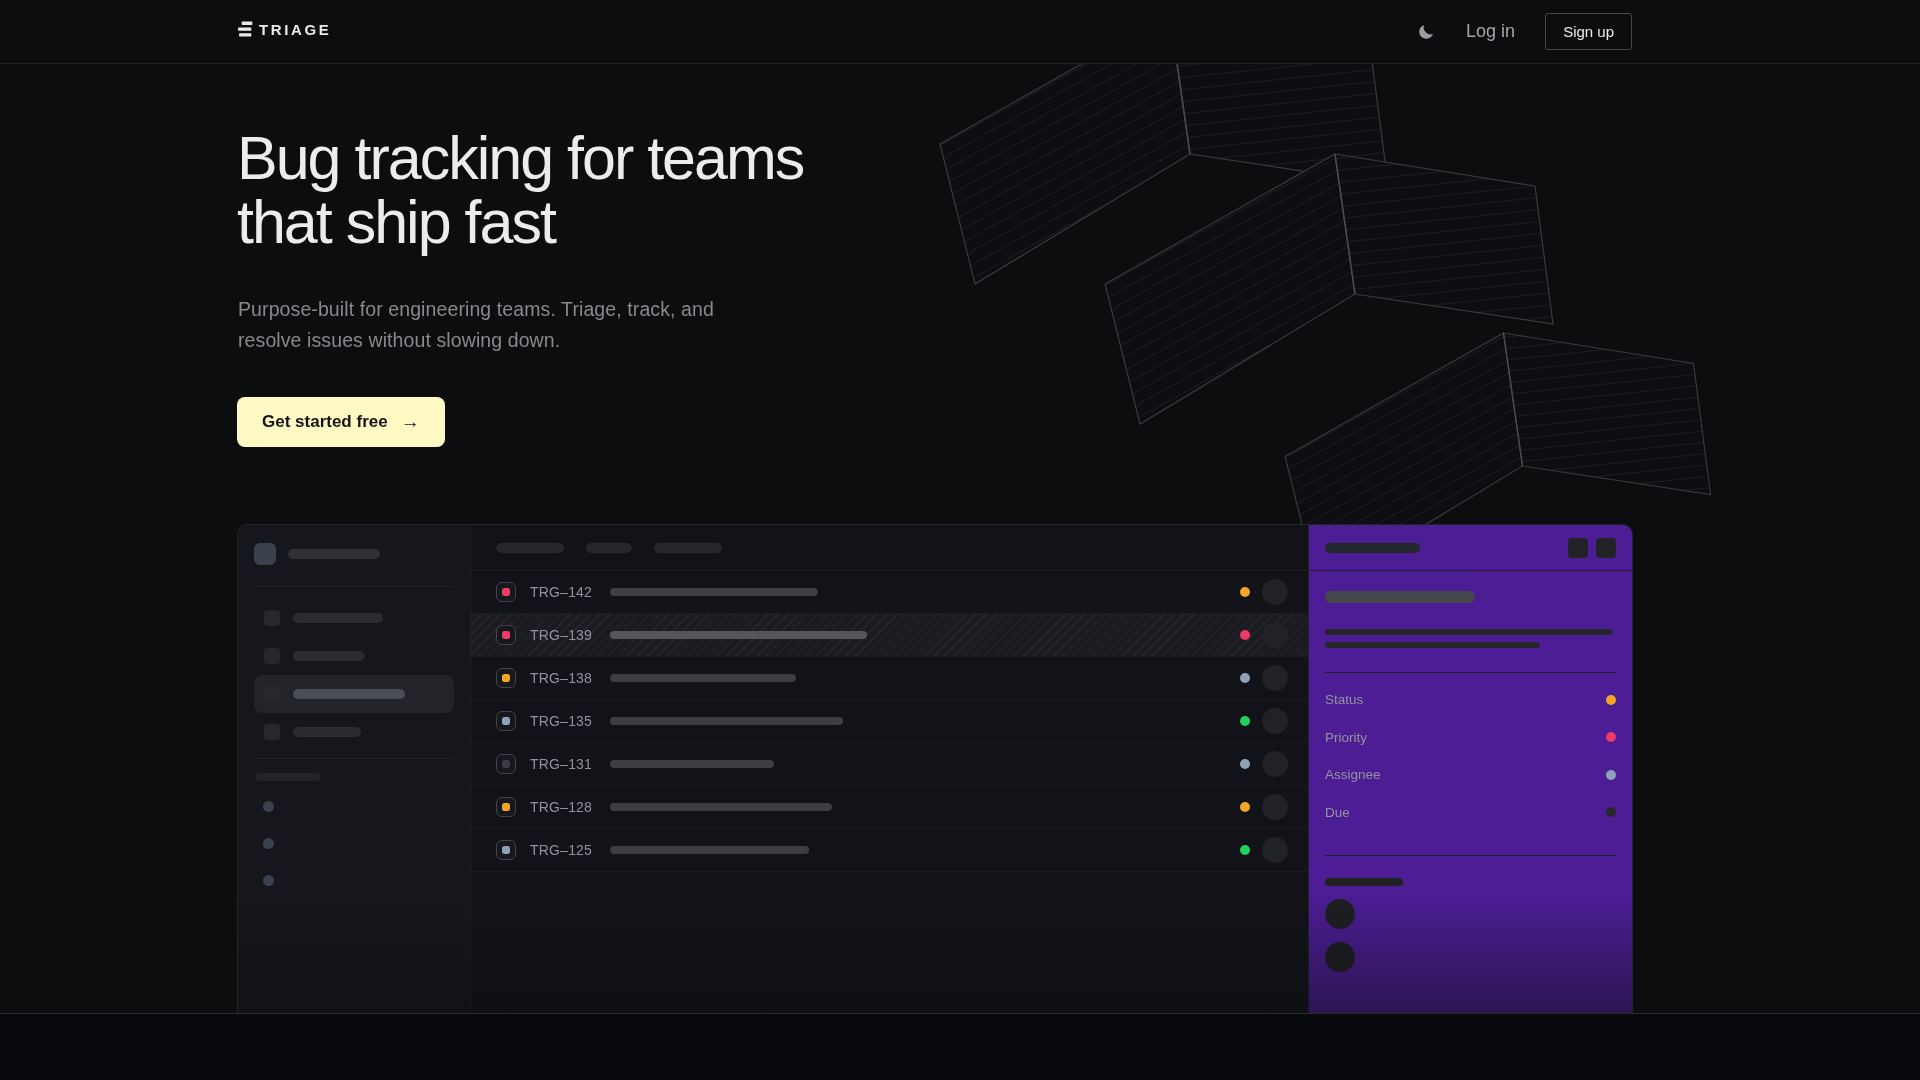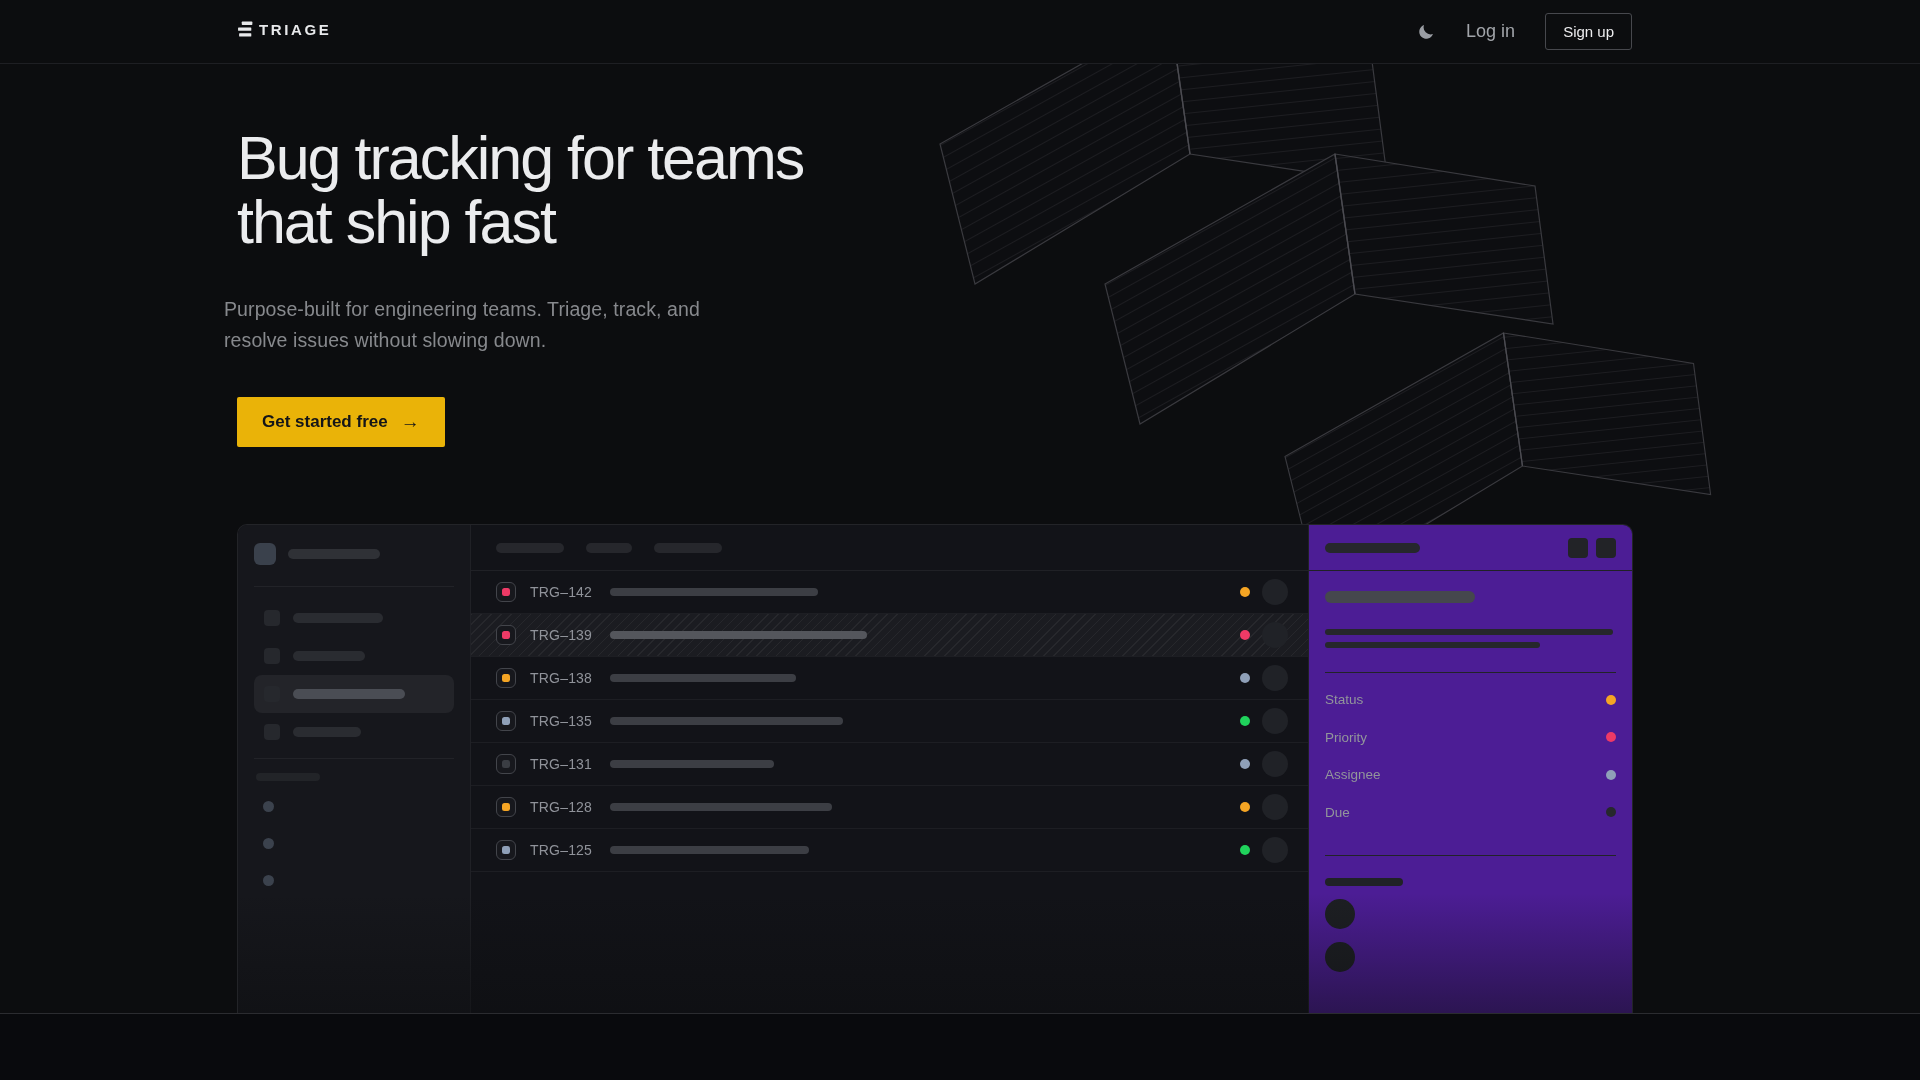--- a/index.html
+++ b/index.html
@@ -28,27 +28,27 @@
     font-family:"Liberation Sans", sans-serif;
   }
   
   .hero { position:absolute; top:64px; left:0; right:0; height:460px; overflow:hidden; }
   .slabs { position:absolute; left:900px; top:0; width:1020px; height:560px; }
   .hero-title {
     position:absolute; left:237px; top:62px;
     font-size:61px; line-height:64px; font-weight:500; letter-spacing:-2px; color:#ebecee;
   }
   .hero-sub {
-    position:absolute; left:224px; top:230px;
+    position:absolute; left:238px; top:230px;
     font-size:19.5px; line-height:30.5px; color:#87898d; letter-spacing:.1px;
   }
   .cta {
     position:absolute; left:237px; top:333px; height:50px;
     display:inline-flex; align-items:center; gap:13px; padding:16px 25px;
-    background:#eab308; color:#141518; border:none; border-radius:2px;
+    background:#fef9c3; color:#141518; border:none; border-radius:8px;
     font-size:17px; font-weight:bold; cursor:pointer;
     font-family:"Liberation Sans", sans-serif;
   }
   .cta .arr { font-size:19px; font-weight:normal; }
   
   .preview {
     position:absolute; left:237px; top:524px; width:1396px; height:489px; z-index:2;
     background:#121318; border:1px solid #232428; border-bottom:none;
     border-radius:10px 10px 0 0; display:flex; overflow:hidden;
   }

